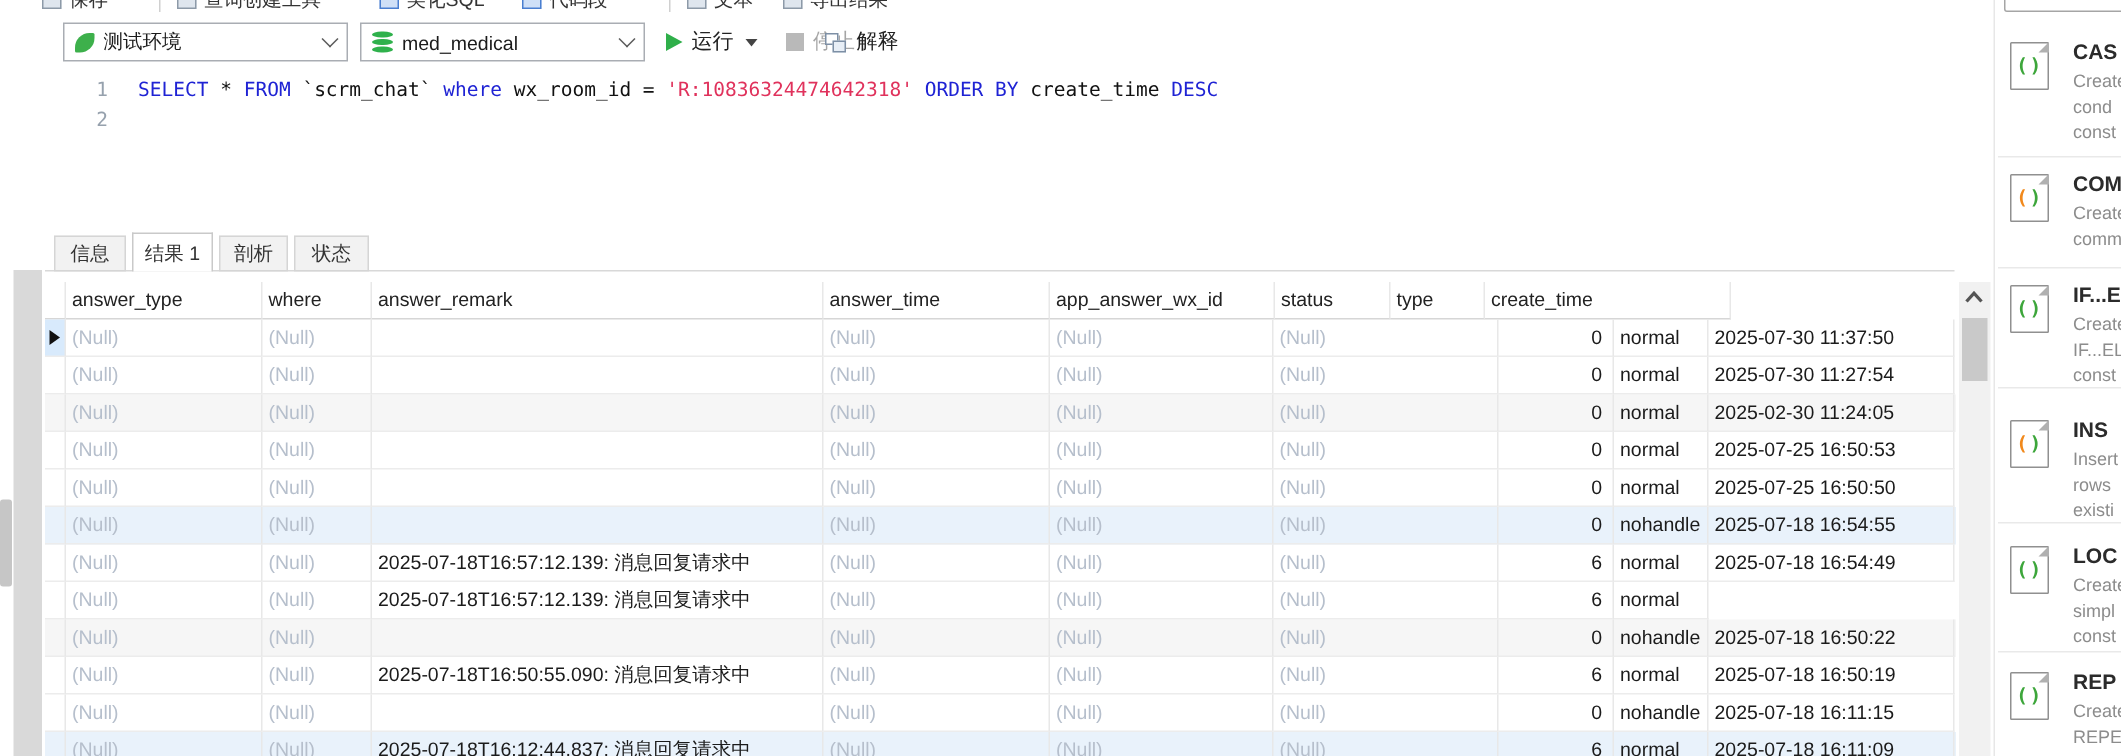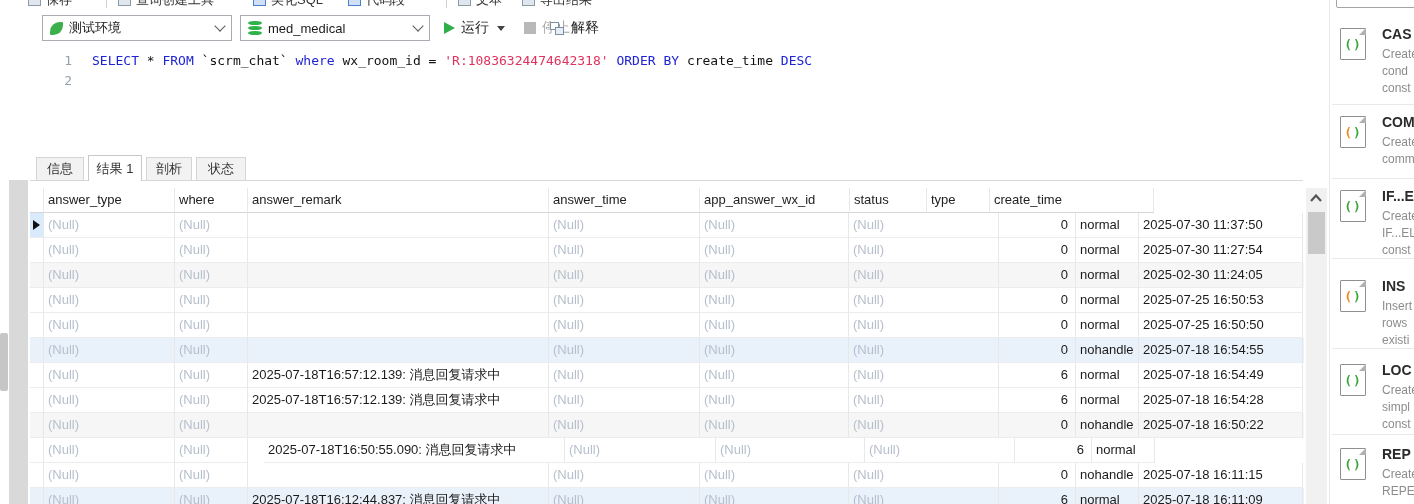--- a/index.html
+++ b/index.html
@@ -253,44 +253,44 @@
     <div class="grow">
       <div class="gcell gsel"></div>
       <div class="gcell nullv" style="width: 131px; flex: 0 0 auto;">(Null)</div>
       <div class="gcell nullv" style="width: 73px; flex: 0 0 auto;">(Null)</div>
       <div class="gcell" style="width: 301px; flex: 0 0 auto;">2025-07-18T16:57:12.139: 消息回复请求中</div>
       <div class="gcell nullv" style="width: 151px; flex: 0 0 auto;">(Null)</div>
       <div class="gcell nullv" style="width: 149px; flex: 0 0 auto;">(Null)</div>
       <div class="gcell nullv" style="width: 150px; flex: 0 0 auto;">(Null)</div>
       <div class="gcell al-right" style="width: 77px; flex: 0 0 auto;">6</div>
       <div class="gcell" style="width: 63px; flex: 0 0 auto;">normal</div>
-      <div class="gcell" style="width: 164px; flex: 0 0 auto;">2025-07-18 16:54:28</div>
     </div>
     <div class="grow stripe-gray">
       <div class="gcell gsel"></div>
       <div class="gcell nullv" style="width: 131px; flex: 0 0 auto;">(Null)</div>
       <div class="gcell nullv" style="width: 73px; flex: 0 0 auto;">(Null)</div>
       <div class="gcell" style="width: 301px; flex: 0 0 auto;"></div>
       <div class="gcell nullv" style="width: 151px; flex: 0 0 auto;">(Null)</div>
       <div class="gcell nullv" style="width: 149px; flex: 0 0 auto;">(Null)</div>
       <div class="gcell nullv" style="width: 150px; flex: 0 0 auto;">(Null)</div>
       <div class="gcell al-right" style="width: 77px; flex: 0 0 auto;">0</div>
       <div class="gcell" style="width: 63px; flex: 0 0 auto;">nohandle</div>
       <div class="gcell" style="width: 164px; flex: 0 0 auto;">2025-07-18 16:50:22</div>
     </div>
     <div class="grow">
       <div class="gcell gsel"></div>
       <div class="gcell nullv" style="width: 131px; flex: 0 0 auto;">(Null)</div>
       <div class="gcell nullv" style="width: 73px; flex: 0 0 auto;">(Null)</div>
-      <div class="gcell" style="width: 301px; flex: 0 0 auto; margin-left: 16px;">2025-07-18T16:50:55.090: 消息回复请求中</div>
+      <div class="gcell" style="width: 301px; flex: 0 0 auto;">2025-07-18T16:50:55.090: 消息回复请求中</div>
       <div class="gcell nullv" style="width: 151px; flex: 0 0 auto;">(Null)</div>
       <div class="gcell nullv" style="width: 149px; flex: 0 0 auto;">(Null)</div>
       <div class="gcell nullv" style="width: 150px; flex: 0 0 auto;">(Null)</div>
       <div class="gcell al-right" style="width: 77px; flex: 0 0 auto;">6</div>
       <div class="gcell" style="width: 63px; flex: 0 0 auto;">normal</div>
+      <div class="gcell" style="width: 164px; flex: 0 0 auto;">2025-07-18 16:50:19</div>
     </div>
     <div class="grow">
       <div class="gcell gsel"></div>
       <div class="gcell nullv" style="width: 131px; flex: 0 0 auto;">(Null)</div>
       <div class="gcell nullv" style="width: 73px; flex: 0 0 auto;">(Null)</div>
       <div class="gcell" style="width: 301px; flex: 0 0 auto;"></div>
       <div class="gcell nullv" style="width: 151px; flex: 0 0 auto;">(Null)</div>
       <div class="gcell nullv" style="width: 149px; flex: 0 0 auto;">(Null)</div>
       <div class="gcell nullv" style="width: 150px; flex: 0 0 auto;">(Null)</div>
       <div class="gcell al-right" style="width: 77px; flex: 0 0 auto;">0</div>

